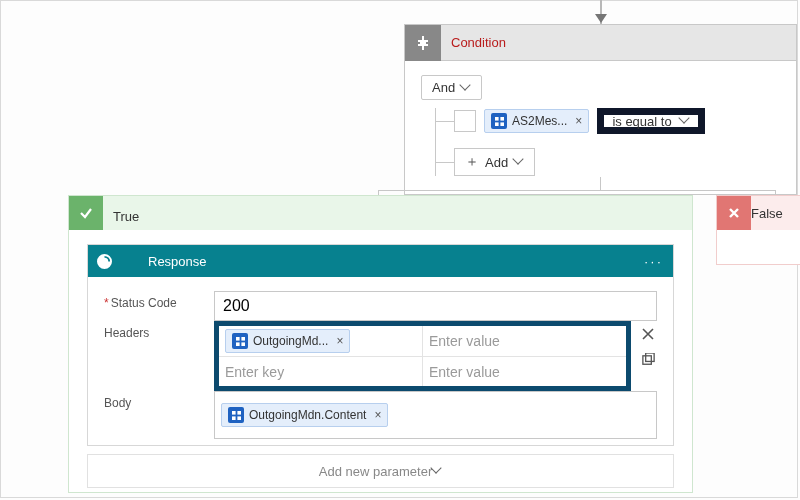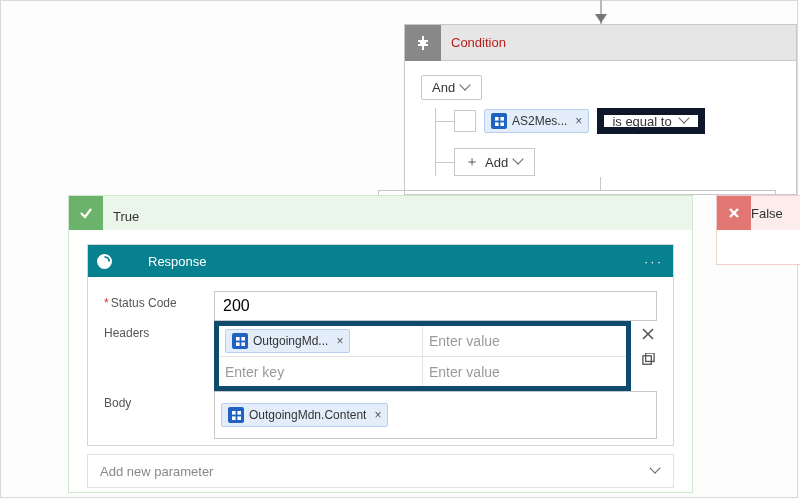--- a/index.html
+++ b/index.html
@@ -75,21 +75,21 @@
   .hdr-rowt { display:flex; height:30px; }
   .hdr-rowt + .hdr-rowt { border-top:1px solid #e3e3e3; }
   .hdr-cell { flex:1; display:flex; align-items:center; padding:0 6px; }
   .hdr-cell + .hdr-cell { border-left:1px solid #e3e3e3; }
   .hdr-cell .ph { color:#9a9a9a; font-size:14px; }
   .row-actions { display:flex; flex-direction:column; gap:8px; padding-top:4px; }
   .xicon, .stamp { width:18px; height:18px; display:flex; align-items:center; justify-content:center; color:#555; cursor:pointer; }
 
   .body-field { border:1px solid #c8c8c8; height:48px; display:flex; align-items:center; padding:0 6px; }
 
-  .param-row { margin:4px 18px 0 18px; border:1px solid #e1e1e1; height:34px; display:flex; align-items:center; justify-content:space-between; padding:0 12px; color:#888; cursor:pointer; }
+  .param-row { margin:4px 18px 0 18px; border:1px solid #e1e1e1; height:34px; display:flex; align-items:center; justify-content:center; padding:0 12px; color:#888; cursor:pointer; }
 
   
   .false-card { position:absolute; left:716px; top:195px; width:120px; border:1px solid #f1cdcc; background:#fff; height:70px; }
   .false-hdr { display:flex; align-items:center; height:34px; background:#fcecec; }
   .chip-false { background:#e17673; }
   .chip-false svg { stroke:#fff; stroke-width:2.4; }
 
   .frame { position:absolute; left:0; top:0; width:798px; height:498px; border:1px solid #d9d9d9; pointer-events:none; }
 </style>
 </head>

